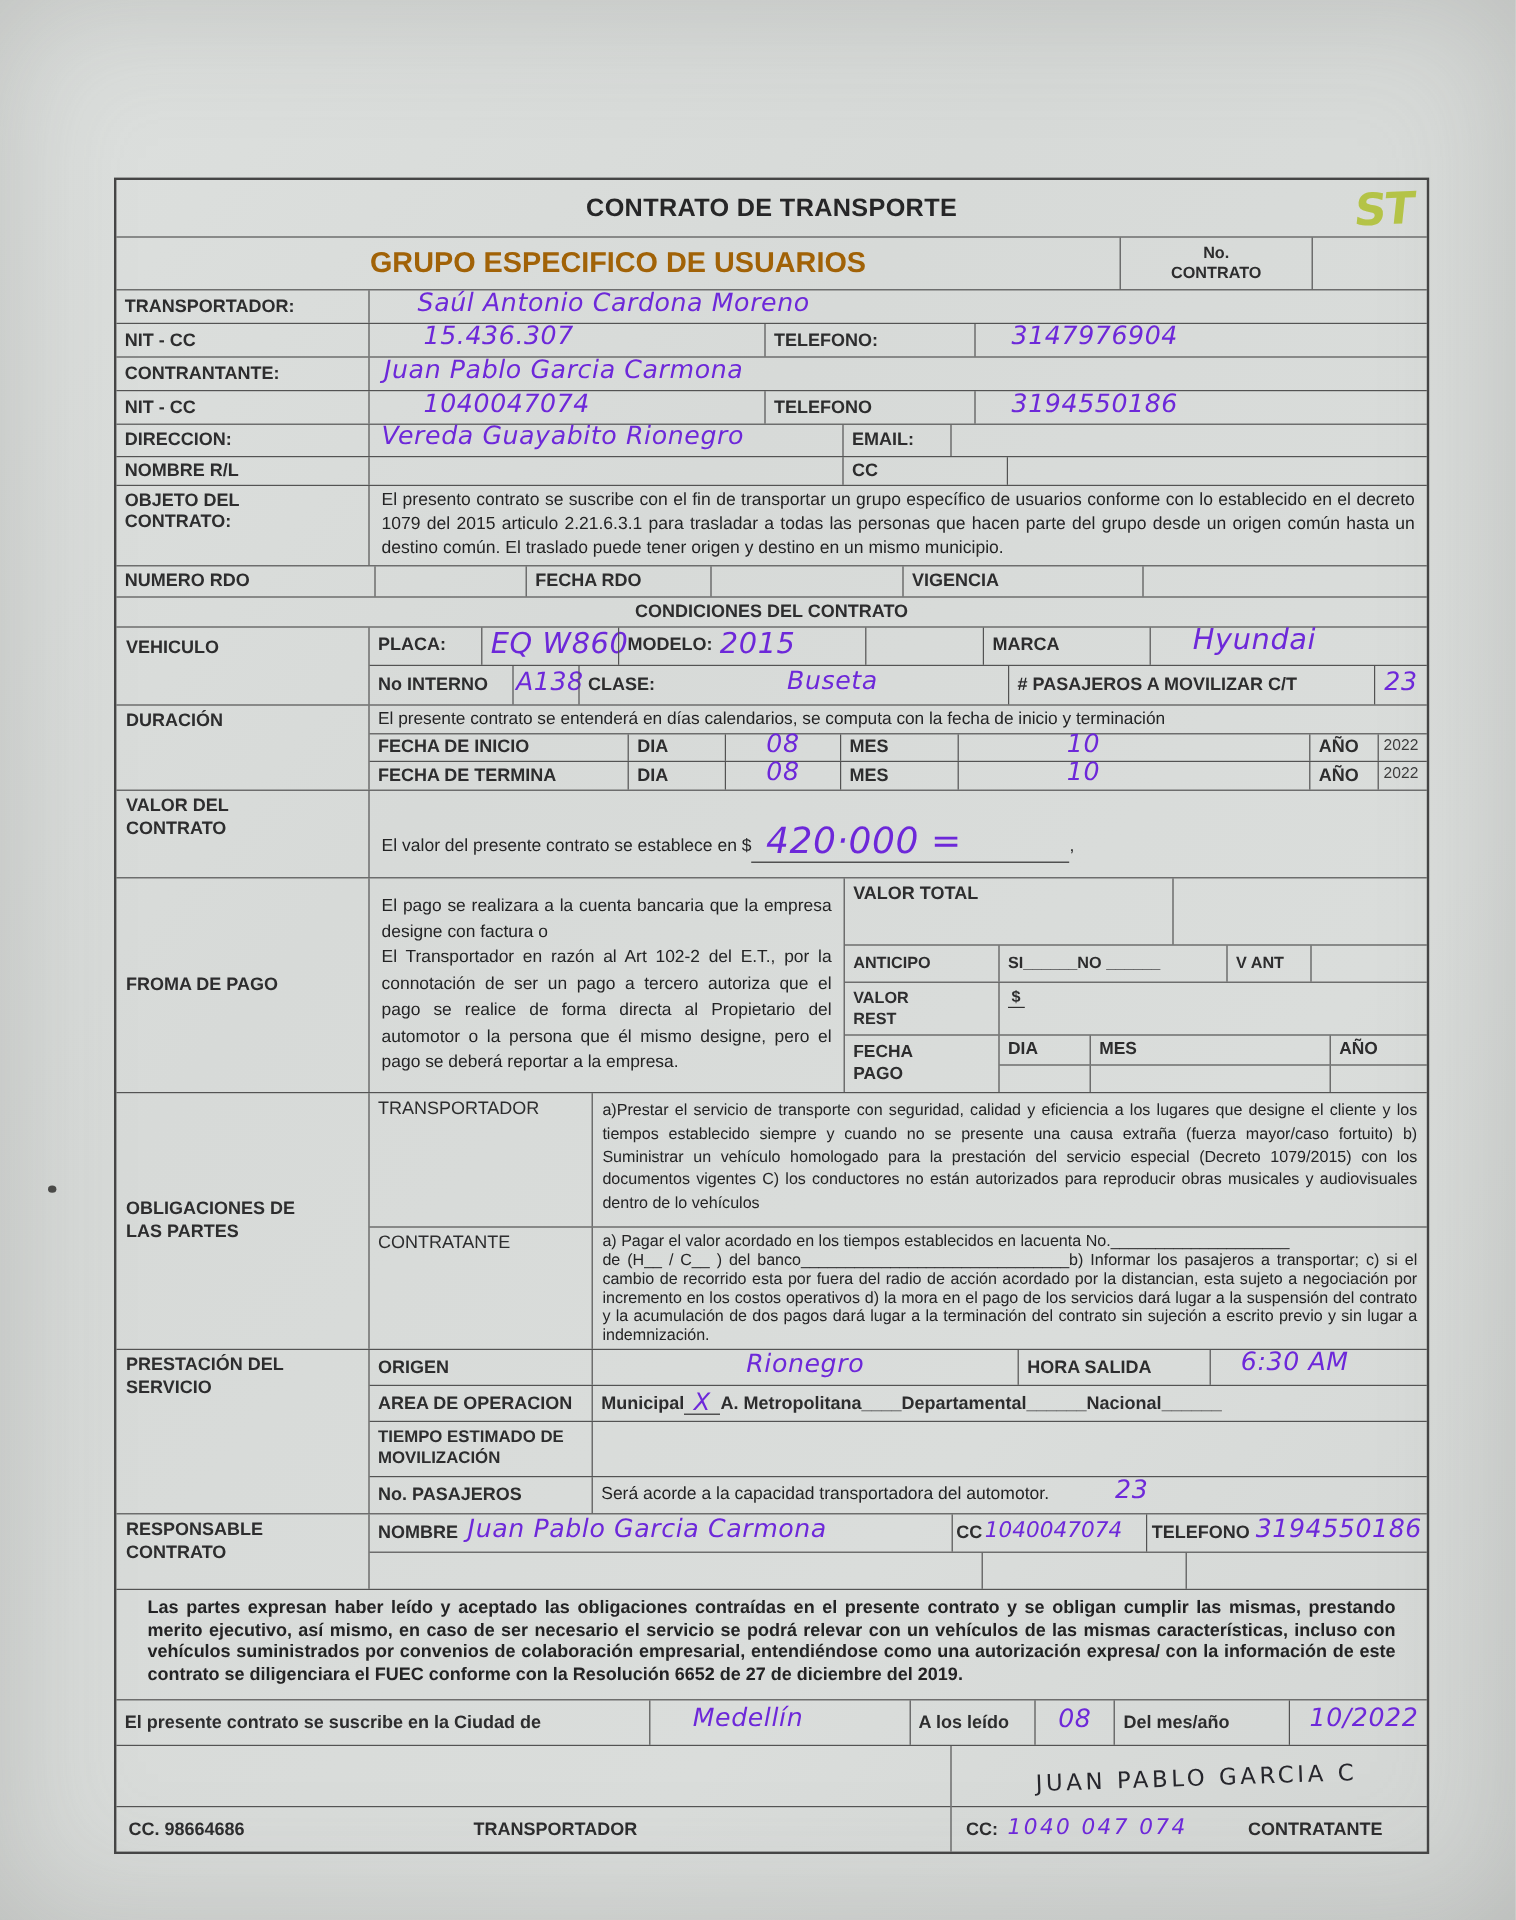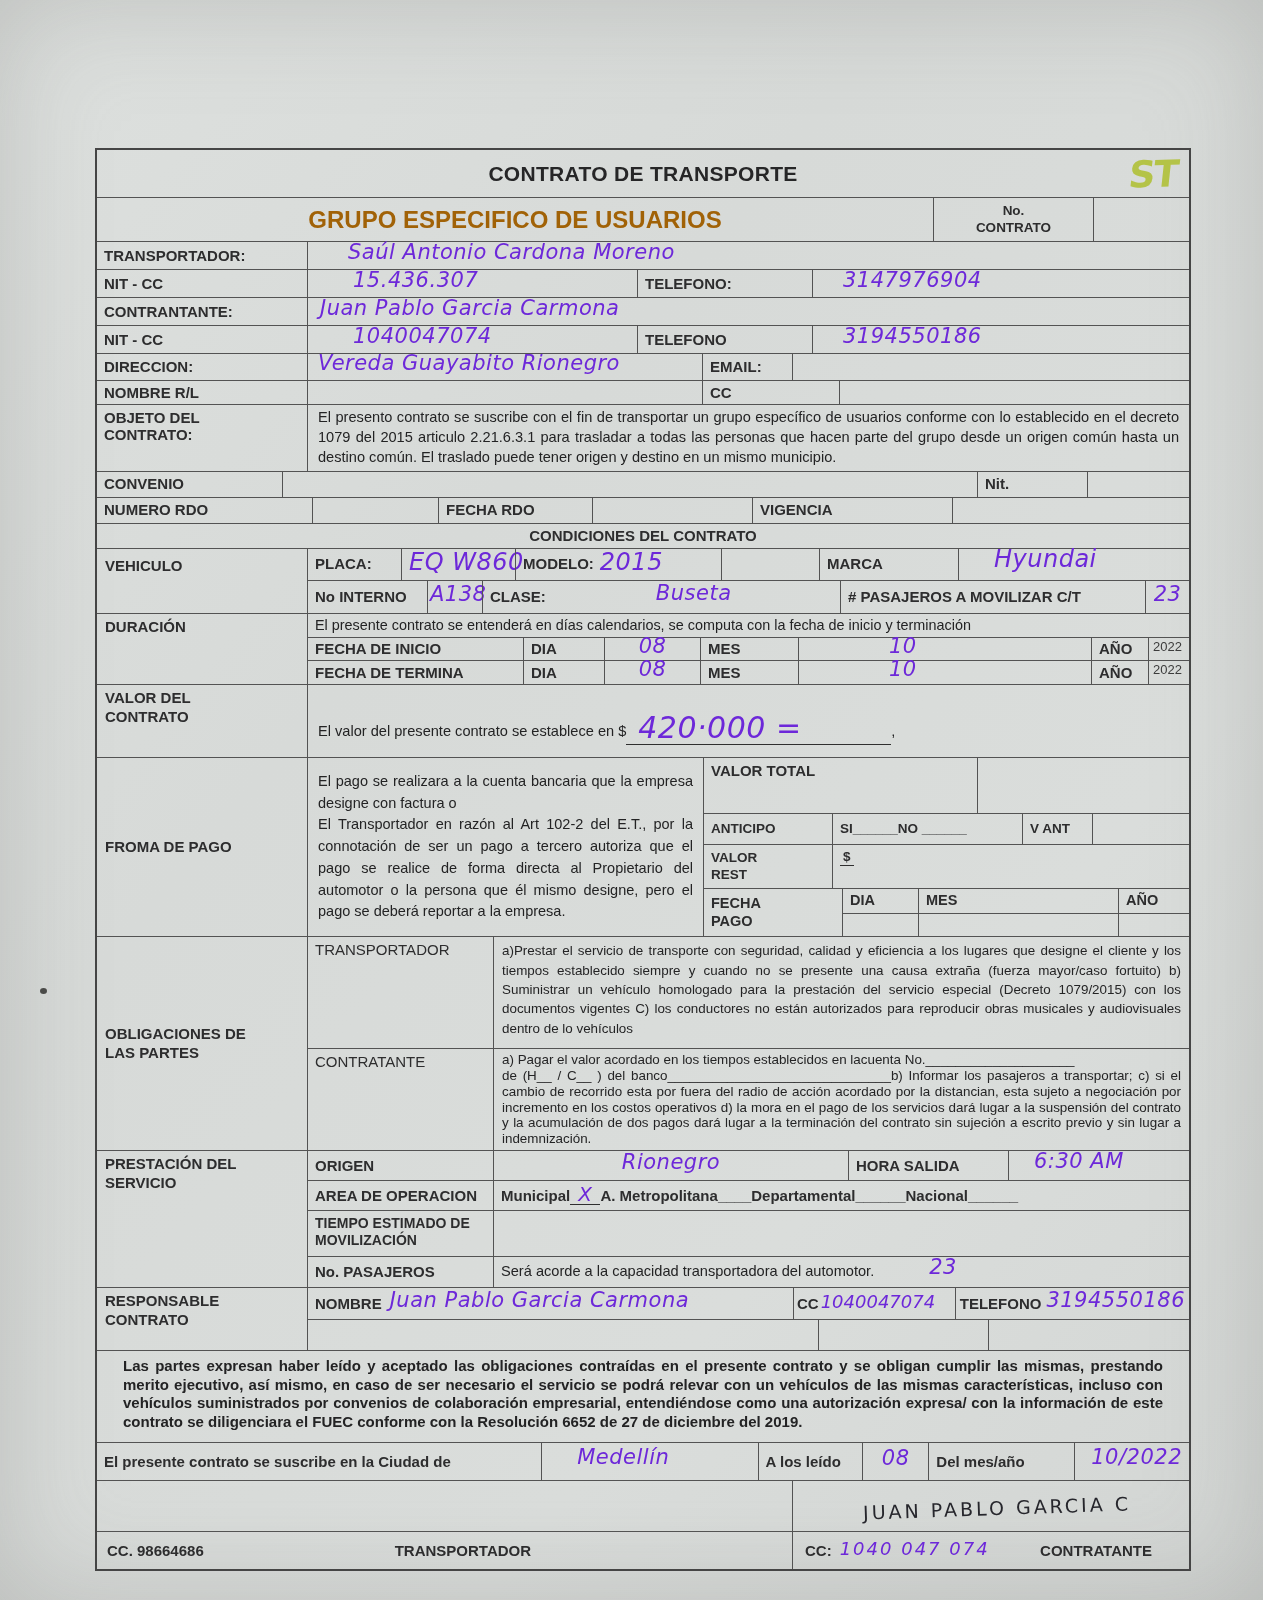--- a/index.html
+++ b/index.html
@@ -172,30 +172,20 @@
   <div class="row" style="min-height:59px;">
     <div class="c vtop" style="width:210px;">
       <span class="lab pre">OBJETO DEL
 CONTRATO:</span>
     </div>
     <div class="c" style="flex:1; padding:3px 10px;">
       <span class="par">El presento contrato se suscribe con el fin de transportar un grupo específico de usuarios conforme con lo establecido en el decreto 1079 del 2015 articulo 2.21.6.3.1 para trasladar a todas las personas que hacen parte del grupo desde un origen común hasta un destino común. El traslado puede tener origen y destino en un mismo municipio.</span>
     </div>
   </div>
 
-  <div class="row" style="min-height:26px;">
-    <div class="c" style="width:185px;">
-      <span class="lab">CONVENIO</span>
-    </div>
-    <div class="c" style="width:695px;"></div>
-    <div class="c" style="width:110px;">
-      <span class="lab">Nit.</span>
-    </div>
-    <div class="c" style="flex:1;"></div>
-  </div>
 
   <div class="row" style="min-height:26px;">
     <div class="c" style="width:215px;">
       <span class="lab">NUMERO RDO</span>
     </div>
     <div class="c" style="width:126px;"></div>
     <div class="c" style="width:154px;">
       <span class="lab">FECHA RDO</span>
     </div>
     <div class="c" style="width:160px;"></div>
@@ -361,21 +351,21 @@
         </div>
         <div class="row" style="min-height:44px;">
           <div class="c" style="width:128px;">
             <span class="lab-sm pre">VALOR
 REST</span>
           </div>
           <div class="c vtop" style="flex:1;">
             <span class="lab-sm" style="border-bottom:1.6px solid #2f2f2f; padding:0 3px;">$</span>
           </div>
         </div>
-        <div class="row last" style="min-height:47px;gap:10px;">
+        <div class="row last" style="min-height:47px;">
           <div class="c" style="width:128px;">
             <span class="lab-sm pre" style="font-size:14.5px;">FECHA
 PAGO</span>
           </div>
           <div style="flex:1; border-left:1.6px solid #535353; display:flex; flex-direction:column;">
             <div class="row" style="min-height:25px;">
               <div class="c" style="width:75px; border-left:none;">
                 <span class="lab-sm" style="font-size:14.5px;">DIA</span>
               </div>
               <div class="c" style="width:200px;">

